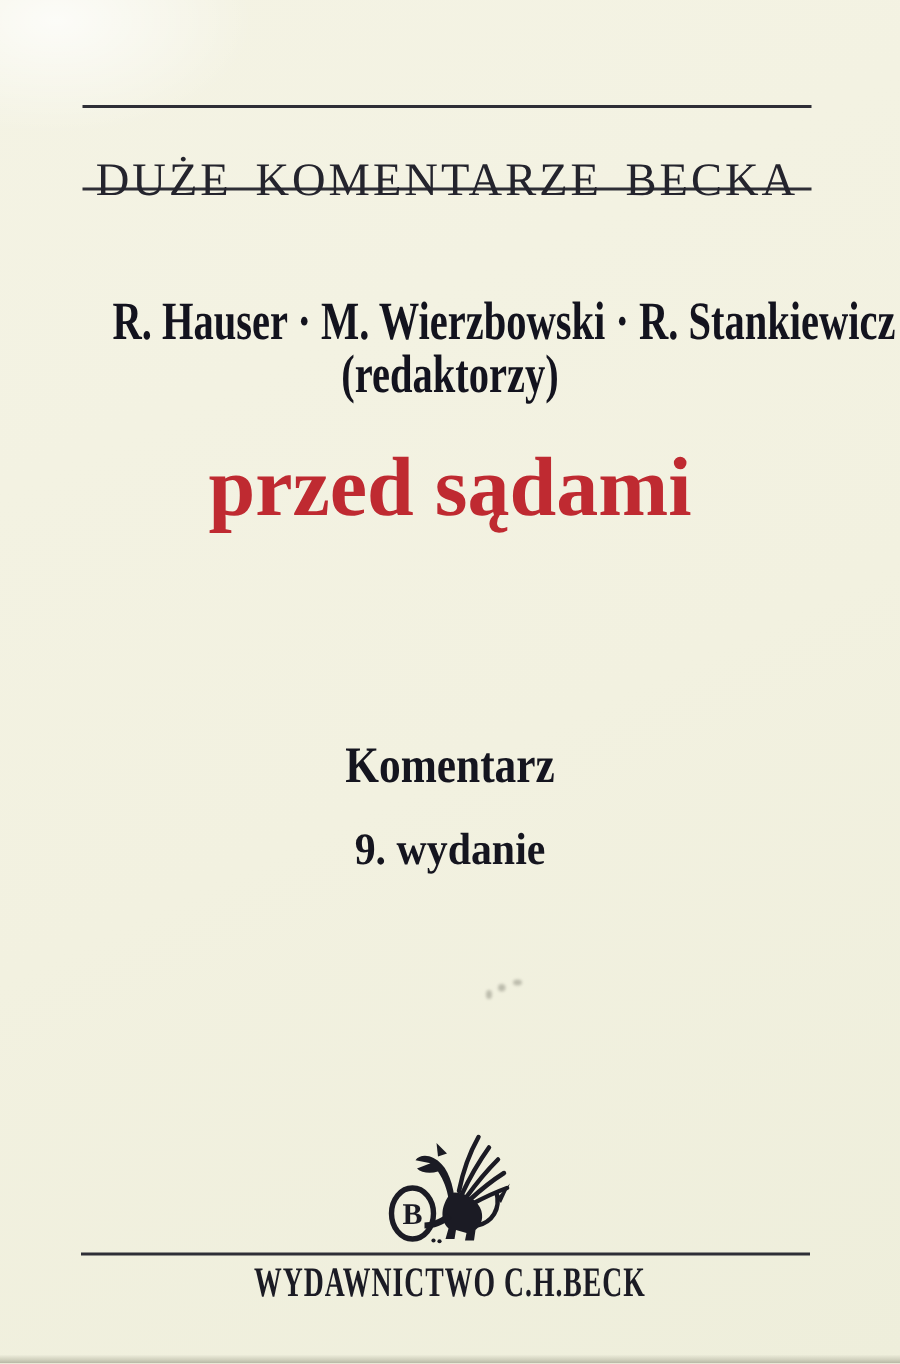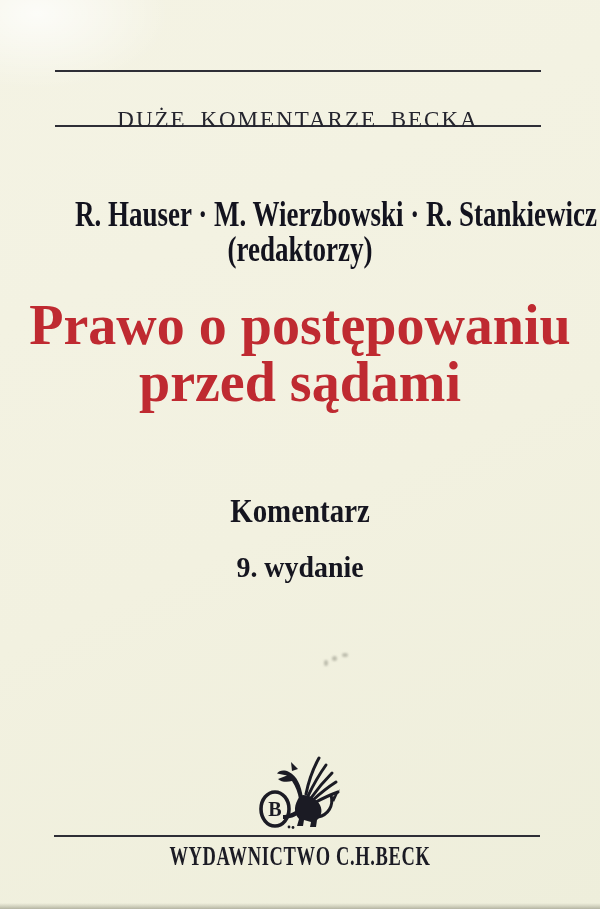--- a/index.html
+++ b/index.html
@@ -25,21 +25,21 @@
     background: linear-gradient(to bottom, rgba(160,160,140,0), #d2d2bf 55%, #b4b4a2 100%);
   }
   
   .banner {
     position: absolute; top: 70px; left: 55px; width: 486px; height: 53px;
     border-top: 2px solid #2e2e36;
     border-bottom: 2px solid #2e2e36;
     display: flex; align-items: center; justify-content: center;
   }
   .banner-text {
-    font-size: 23px; letter-spacing: 2px; word-spacing: 6px;
+    font-size: 31px; letter-spacing: 2px; word-spacing: 6px;
     color: #24242d; white-space: nowrap; margin-top: 43px;
   }
   
   .authors {
     position: absolute; top: 198px; left: 0; width: 600px;
     text-align: center; font-weight: bold; color: #13131e;
     transform: scale(0.75, 1); transform-origin: center top;
   }
   .authors-names { font-size: 36px; line-height: 33px; white-space: nowrap; }
   .authors-role  { font-size: 36px; line-height: 33px; margin-top: 2px; }
@@ -100,21 +100,20 @@
   <div class="banner">
     <div class="banner-text">DUŻE KOMENTARZE BECKA</div>
   </div>
 
   <div class="authors">
     <div class="authors-names">R. Hauser · M. Wierzbowski · R. Stankiewicz</div>
     <div class="authors-role">(redaktorzy)</div>
   </div>
 
   <div class="title">
-    <div class="title-line">Prawo o postępowaniu</div>
     <div class="title-line">przed sądami</div>
   </div>
 
   <div class="subtitle">Komentarz</div>
 
   <div class="edition">9. wydanie</div>
 
   <div class="smudge">
     <i></i>
       <i></i>

